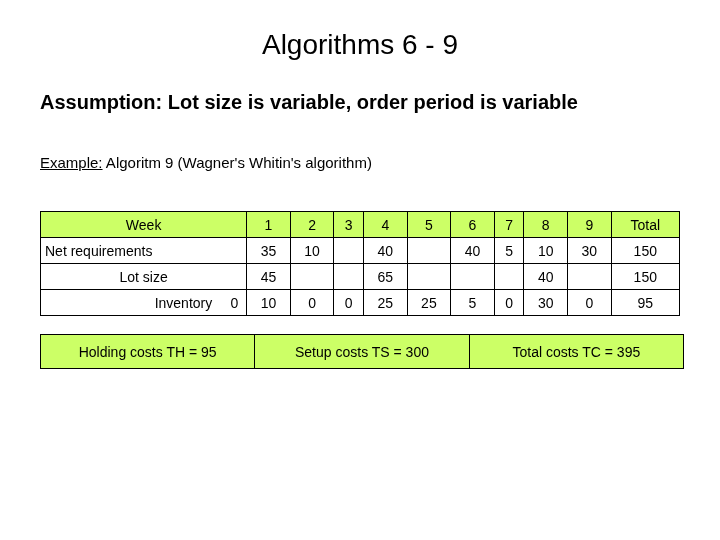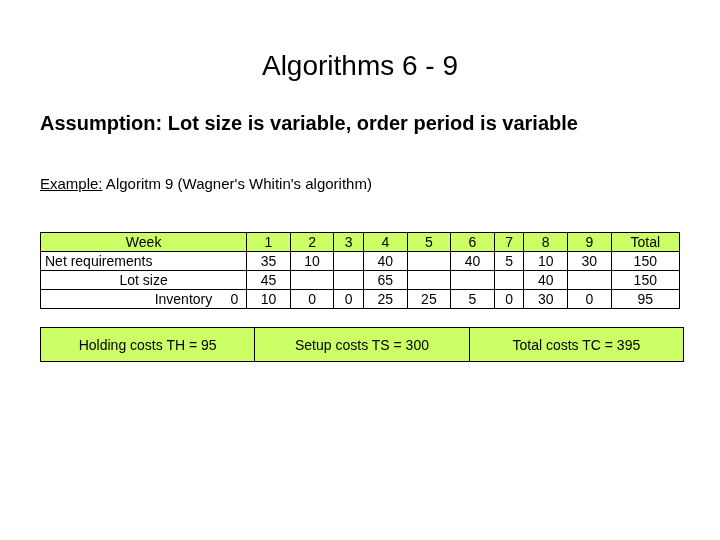--- a/index.html
+++ b/index.html
@@ -9,21 +9,21 @@
     width: 720px;
     height: 540px;
     background: #fff;
     font-family: Arial, Helvetica, sans-serif;
     color: #000;
   }
   .slide {
     width: 720px;
     height: 540px;
     position: relative;
-    padding: 40px 40px;
+    padding: 19px 40px;
   }
   .title {
     text-align: center;
     font-size: 28px;
     font-weight: normal;
     margin: 10px 0 30px 0;
   }
   .assumption {
     font-size: 20px;
     font-weight: bold;
@@ -36,21 +36,21 @@
   .example .ul { text-decoration: underline; }
   table.mrp {
     border-collapse: collapse;
     width: 640px;
     font-size: 14px;
     margin-bottom: 18px;
   }
   table.mrp th, table.mrp td {
     border: 1px solid #000;
     text-align: center;
-    height: 19px;
+    height: 26px;
     padding: 0 4px;
   }
   table.mrp .hdr {
     background: #ccff66;
     font-weight: normal;
   }
   table.mrp .rowlabel {
     text-align: left;
     padding-left: 4px;
     white-space: nowrap;

